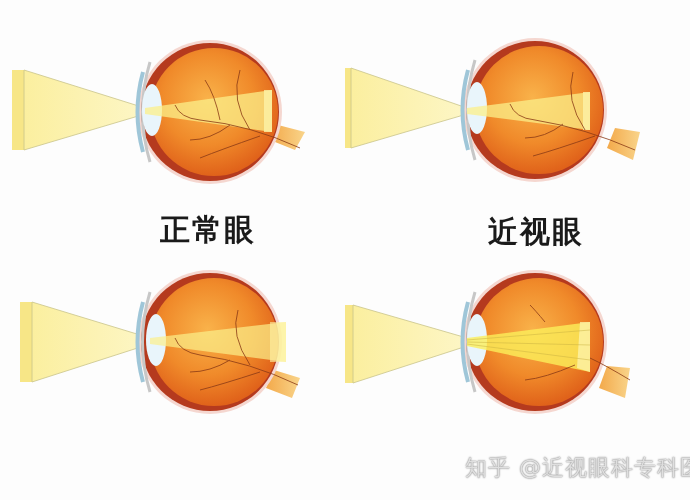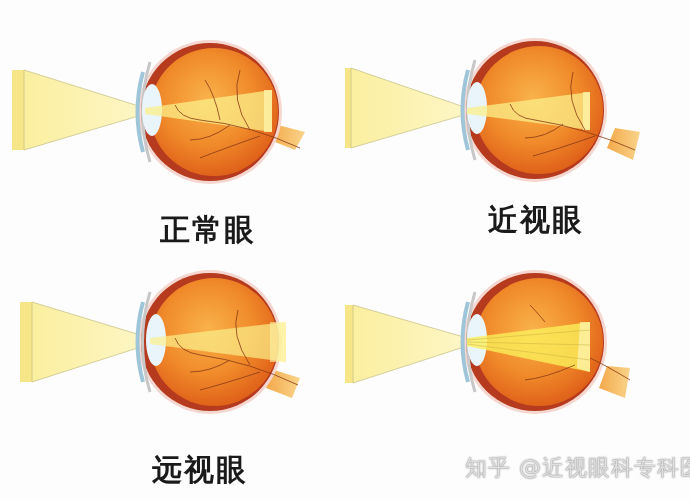--- a/index.html
+++ b/index.html
@@ -80,21 +80,21 @@
     <ellipse cx="132" cy="108" rx="10" ry="26" fill="#e9f5fb"></ellipse>
     <polygon points="122,108 245,92 245,130 122,114" fill="#fbef8a" opacity="0.75"></polygon>
     <rect x="238" y="92" width="7" height="38" fill="#fdf3a8" opacity="0.8"></rect>
     <g stroke="#8a3a16" stroke-width="1" fill="none" opacity="0.8">
       <path d="M290,150 Q240,128 190,120 Q170,118 165,104"></path>
       <path d="M240,130 Q220,100 228,72"></path>
       <path d="M250,136 Q210,150 188,156"></path>
       <path d="M218,124 Q200,138 180,138"></path>
     </g>
   </svg>
-  <div class="label" style="left:143px;top:200px">近视眼</div>
+  <div class="label" style="left:143px;top:212px">近视眼</div>
 </div>
 
 <div class="panel" style="left:0;top:250px">
   <svg width="345" height="250">
     <rect x="20" y="52" width="12" height="80" fill="#f6e37a" opacity="0.9"></rect>
     <polygon points="32,52 150,88 150,94 32,132" fill="url(#cone)" stroke="#c9c48a" stroke-width="0.8"></polygon>
     <polygon points="300,128 292,148 266,138 274,120" fill="url(#nerve)"></polygon>
     <circle cx="210" cy="92" r="72" fill="#f5d7d0"></circle>
     <circle cx="210" cy="92" r="69" fill="#b53a1e"></circle>
     <circle cx="214" cy="92" r="64" fill="url(#eyeGrad)"></circle>
@@ -103,21 +103,20 @@
     <ellipse cx="156" cy="90" rx="10" ry="26" fill="#e9f5fb"></ellipse>
     <polygon points="150,88 286,72 286,112 150,94" fill="#fbef8a" opacity="0.7"></polygon>
     <rect x="270" y="72" width="16" height="40" fill="#fdf3a8" opacity="0.6"></rect>
     <g stroke="#8a3a16" stroke-width="1" fill="none" opacity="0.8">
       <path d="M298,135 Q250,112 200,105 Q180,102 175,88"></path>
       <path d="M250,115 Q230,85 238,60"></path>
       <path d="M260,122 Q220,135 200,140"></path>
       <path d="M230,110 Q210,122 190,122"></path>
     </g>
   </svg>
-  <div class="label" style="left:152px;top:200px">远视眼</div>
 </div>
 
 <div class="panel" style="left:345px;top:250px">
   <svg width="345" height="250">
     <rect x="0" y="55" width="8" height="78" fill="#f6e37a" opacity="0.9"></rect>
     <polygon points="8,55 122,88 122,96 8,133" fill="url(#cone)" stroke="#c9c48a" stroke-width="0.8"></polygon>
     <polygon points="285,118 280,148 254,138 262,116" fill="url(#nerve)"></polygon>
     <circle cx="190" cy="92" r="72" fill="#f5d7d0"></circle>
     <circle cx="190" cy="92" r="69" fill="#b53a1e"></circle>
     <circle cx="194" cy="92" r="64" fill="url(#eyeGrad)"></circle>

